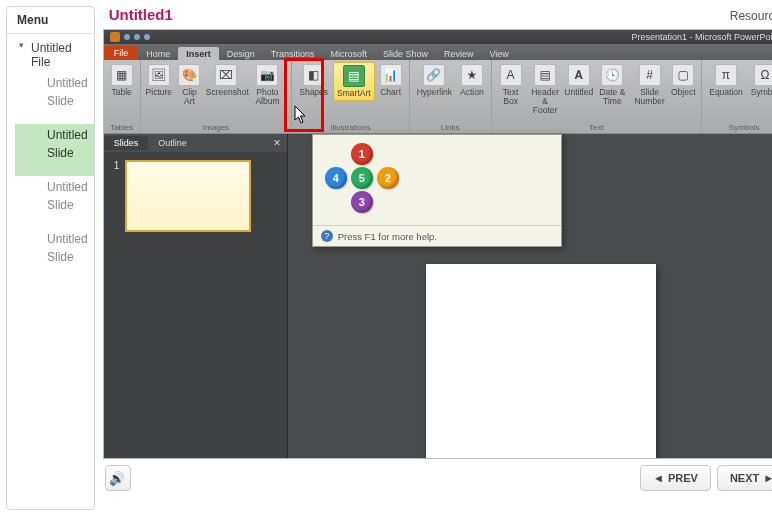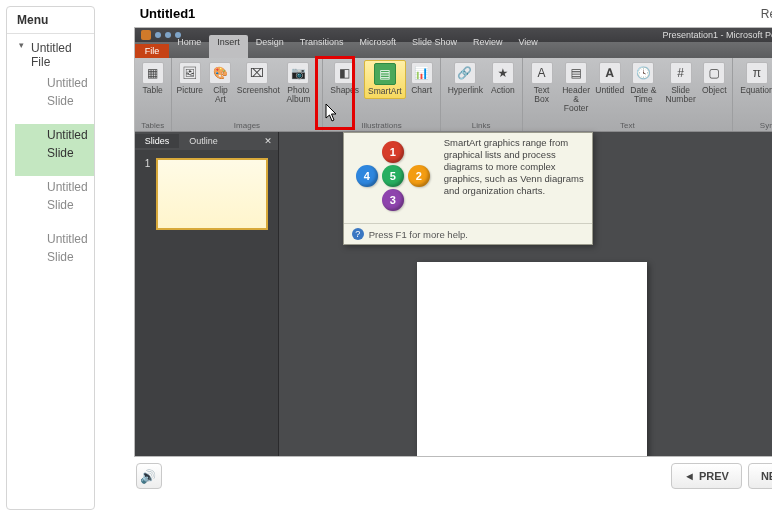--- a/index.html
+++ b/index.html
@@ -9,21 +9,20 @@
     width: 772px;
     height: 517px;
     overflow: hidden;
     font-size: 12px;
     color: #333;
   }
   .app {
     display: flex;
     width: 100%;
     height: 100%;
-    gap: 31px;
   }
   
   .sidebar {
     width: 191px;
     padding: 6px;
   }
   .sidebar-panel {
     border: 1px solid #d5d5d5;
     border-radius: 4px;
     height: 504px;
@@ -67,23 +66,23 @@
     display: flex;
     flex-direction: column;
   }
   .title-row {
     display: flex;
     justify-content: space-between;
     align-items: flex-end;
     padding: 6px 14px 4px 8px;
   }
   .title-row h1 {
-    font-size: 13px;
+    font-size: 15px;
     font-weight: bold;
-    color: #000000;
+    color: #be185d;
   }
   .resources-link {
     font-size: 12px;
     color: #555;
   }
   .stage {
     margin: 2px 14px 0 2px;
     border: 1px solid #bbb;
     height: 430px;
     background: #5b5c5e;
@@ -106,32 +105,33 @@
   .titlebar-text { margin-left:auto; font-size:9px; color:#ddd; }
   .ribbon-tabs {
     height: 16px;
     background: linear-gradient(#6d6e70,#5b5c5e);
     display: flex;
     align-items: flex-end;
     font-size: 9px;
     color: #ddd;
   }
   .ribbon-tab {
-    padding: 2px 8px 11px;
+    padding: 2px 8px 1px;
     cursor: default;
   }
   .ribbon-tab.file {
     background: #c64215;
     color: #fff;
     padding: 2px 10px;
   }
   .ribbon-tab.active {
     background: #bfbfc1;
     color: #333;
     border-radius: 2px 2px 0 0;
+    font-weight: bold;
   }
   .ribbon {
     height: 74px;
     background: linear-gradient(#c2c3c5,#a9aaac);
     display: flex;
     border-bottom: 1px solid #8a8a8c;
     font-size: 9px;
     color: #444;
   }
   .rgroup {
@@ -182,21 +182,21 @@
     width:0;height:0;
     pointer-events:none;
   }
   .cursor-arrow svg { width:14px;height:18px; }
   
   .ppt-body {
     display:flex;
     height: calc(100% - 104px);
   }
   .slide-panel {
-    width: 144px;
+    width: 184px;
     background: #3f4042;
     border-right: 1px solid #2a2a2c;
     display:flex; flex-direction:column;
   }
   .slide-tabs {
     height: 18px;
     background: #4b4c4e;
     display:flex;
     align-items:center;
     font-size:9px;
@@ -476,21 +476,20 @@
       <div class="tooltip">
         <div class="tooltip-body">
           <div class="tooltip-diagram">
             <div class="circ c1">1</div>
             <div class="circ c2">2</div>
             <div class="circ c3">3</div>
             <div class="circ c4">4</div>
             <div class="circ c5">5</div>
           </div>
           <div class="tooltip-text">
-            <p>SmartArt graphics range from graphical lists and process diagrams to more complex graphics, such as Venn diagrams and organization charts.</p>
           </div>
         </div>
         <div class="tooltip-foot">
           <span class="qmark">?</span>
           <span>Press F1 for more help.</span>
         </div>
       </div>
 
     </div>
 

